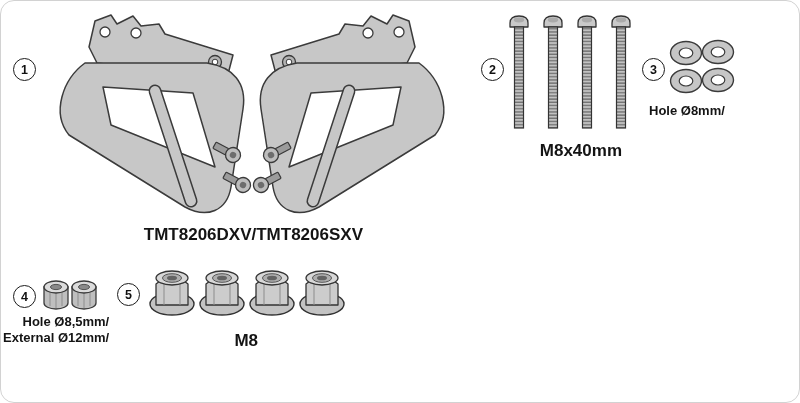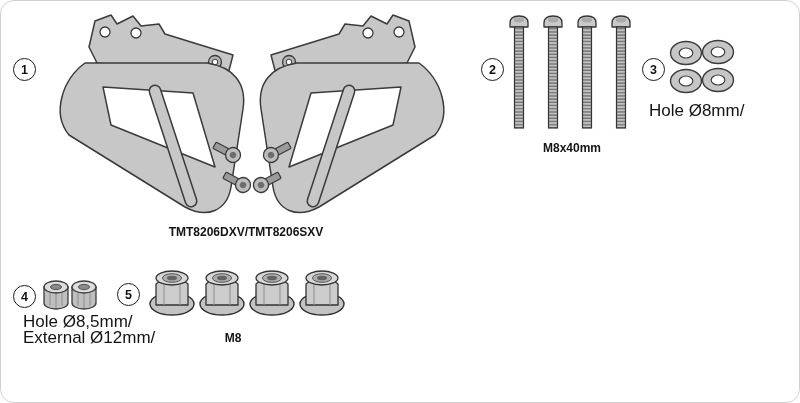--- a/index.html
+++ b/index.html
@@ -8,25 +8,25 @@
     border:1px solid #d2d2d2; border-radius:14px; box-sizing:border-box;
     overflow:hidden; font-family:"Liberation Sans", sans-serif;
   }
   .badge {
     position:absolute; width:21px; height:21px; background:#fff;
     border:1.5px solid #1c1c1c; border-radius:50%;
     display:flex; align-items:center; justify-content:center;
     font-weight:bold; font-size:12.5px; color:#111;
   }
   .part-label {
-    position:absolute; font-weight:bold; font-size:12px; color:#141414;
-    text-align:center;
+    position:absolute; font-weight:bold; font-size:17px; color:#141414;
+    text-align:right;
   }
   .spec {
-    position:absolute; font-weight:normal; font-size:17px; line-height:15.5px;
+    position:absolute; font-weight:bold; font-size:13px; line-height:15.5px;
     color:#141414; text-align:left;
   }
   svg.art { position:absolute; display:block; }
 </style>
 </head>
 <body>
 
 <div class="canvas">
 
   <div class="badge" style="left:12px; top:57px;">1</div>
@@ -109,21 +109,21 @@
         <line x1="13" y1="11" x2="13" y2="30" stroke="#8d8d8d" stroke-width="1"></line>
         <line x1="19" y1="10" x2="19" y2="28" stroke="#8d8d8d" stroke-width="1"></line>
         <ellipse cx="13" cy="9" rx="12" ry="6" fill="#dcdcdc" stroke="#3b3b3b" stroke-width="1.3"></ellipse>
         <ellipse cx="13" cy="9" rx="5.5" ry="2.6" fill="#8a8a8a" stroke="#555555" stroke-width="1"></ellipse>
       </g>
     </defs>
     <use href="#spacer" transform="translate(2,1)"></use>
     <use href="#spacer" transform="translate(30,1)"></use>
   </svg>
 
-  <div class="spec" style="left:22px; top:313px;">
+  <div class="spec" style="left:2px; top:313px;text-align:right;">
     <div>Hole Ø8,5mm/</div>
     <div>External Ø12mm/</div>
   </div>
 
   <div class="badge" style="left:116px; top:282px;">5</div>
 
   <svg class="art" style="left:148px; top:260px;" width="200" height="58" viewBox="0 0 200 58">
     <defs>
       <g id="fnut">
         <ellipse cx="23" cy="43" rx="22" ry="11" fill="#c3c3c3" stroke="#333333" stroke-width="1.4"></ellipse>

